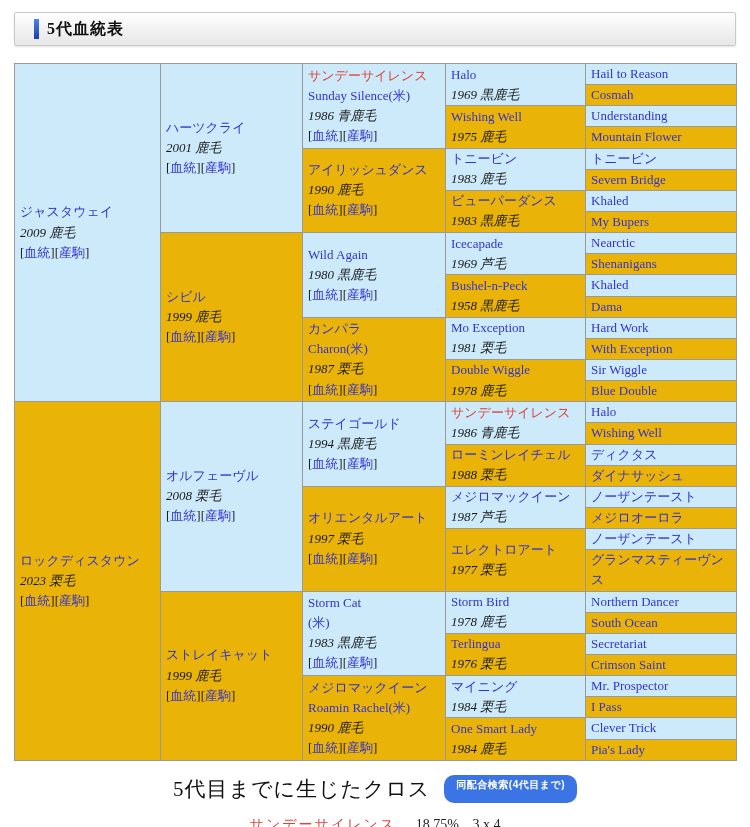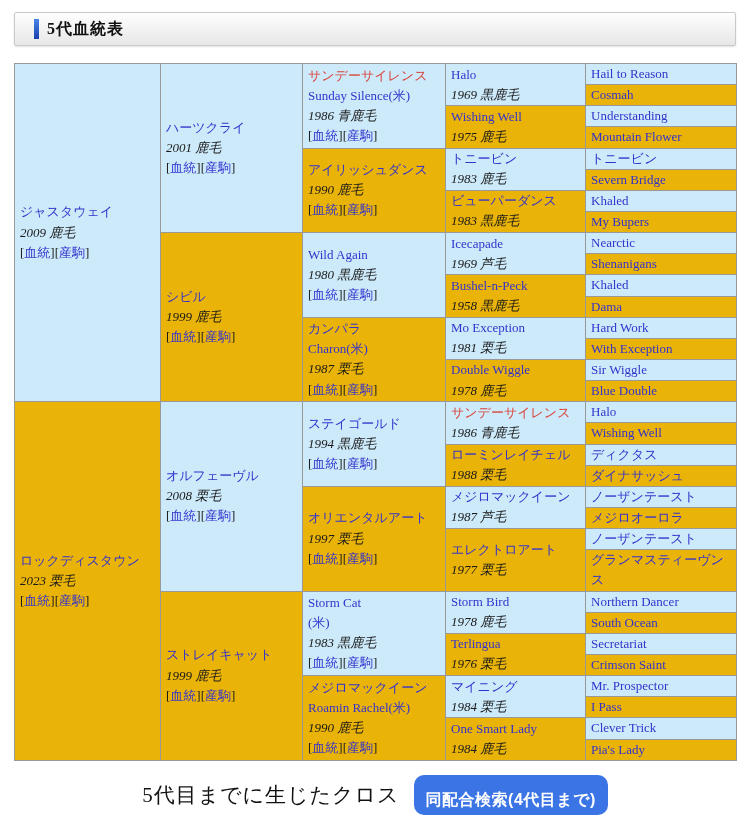--- a/index.html
+++ b/index.html
@@ -35,27 +35,27 @@
   td.g5 { height:20px; }
   a.hname { color:#3333cc; text-decoration:none; cursor:pointer; }
   a.hname.red { color:#d9453c; }
   .yc { color:#1a1a1a;font-style:italic; }
   .plinks { color:#1a1a1a; white-space:nowrap; }
   .plinks a { color:#3333cc; text-decoration:none; cursor:pointer; }
 
   
   .cross-head {
     margin-top:14px; display:flex; justify-content:center;
-    align-items:center; gap:14px;
+    gap:14px;
   }
   .cross-title { font-size:21px; color:#111; letter-spacing:1px; }
   .pill {
     background:#3b74e4; color:#ffffff; border-radius:10px;
-    padding:15px 12px 4px 12px; font-family:"Liberation Sans",sans-serif;
-    font-size:16px; font-weight:bold; text-decoration:none; cursor:pointer;
+    padding:3px 12px 4px 12px; font-family:"Liberation Sans",sans-serif;
+    font-size:10px; font-weight:bold; text-decoration:none; cursor:pointer;
     letter-spacing:0.5px;
   }
   .cross-row { margin-top:13px; text-align:center; font-size:14px; }
   .cross-name { color:#d9453c; letter-spacing:2px; }
   .cross-pct { color:#222; margin-left:16px; }
   .cross-pat { color:#222; margin-left:10px; }
 </style>
 </head>
 <body>
 

